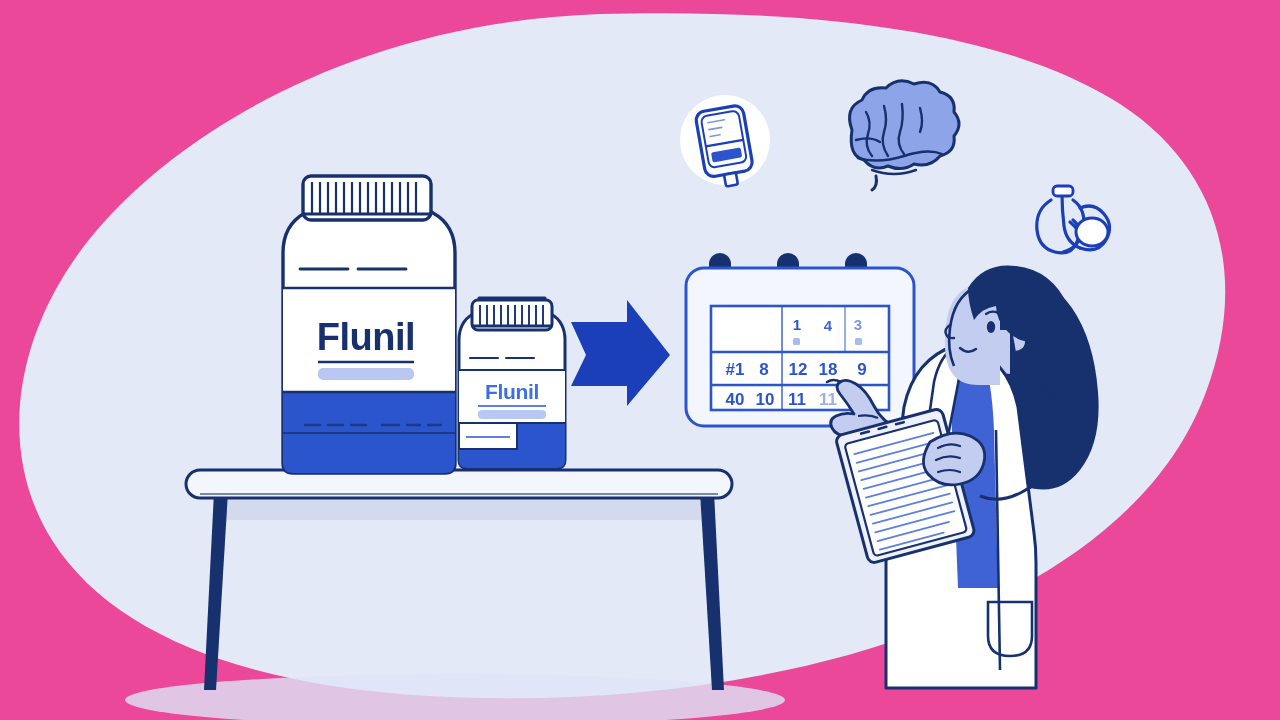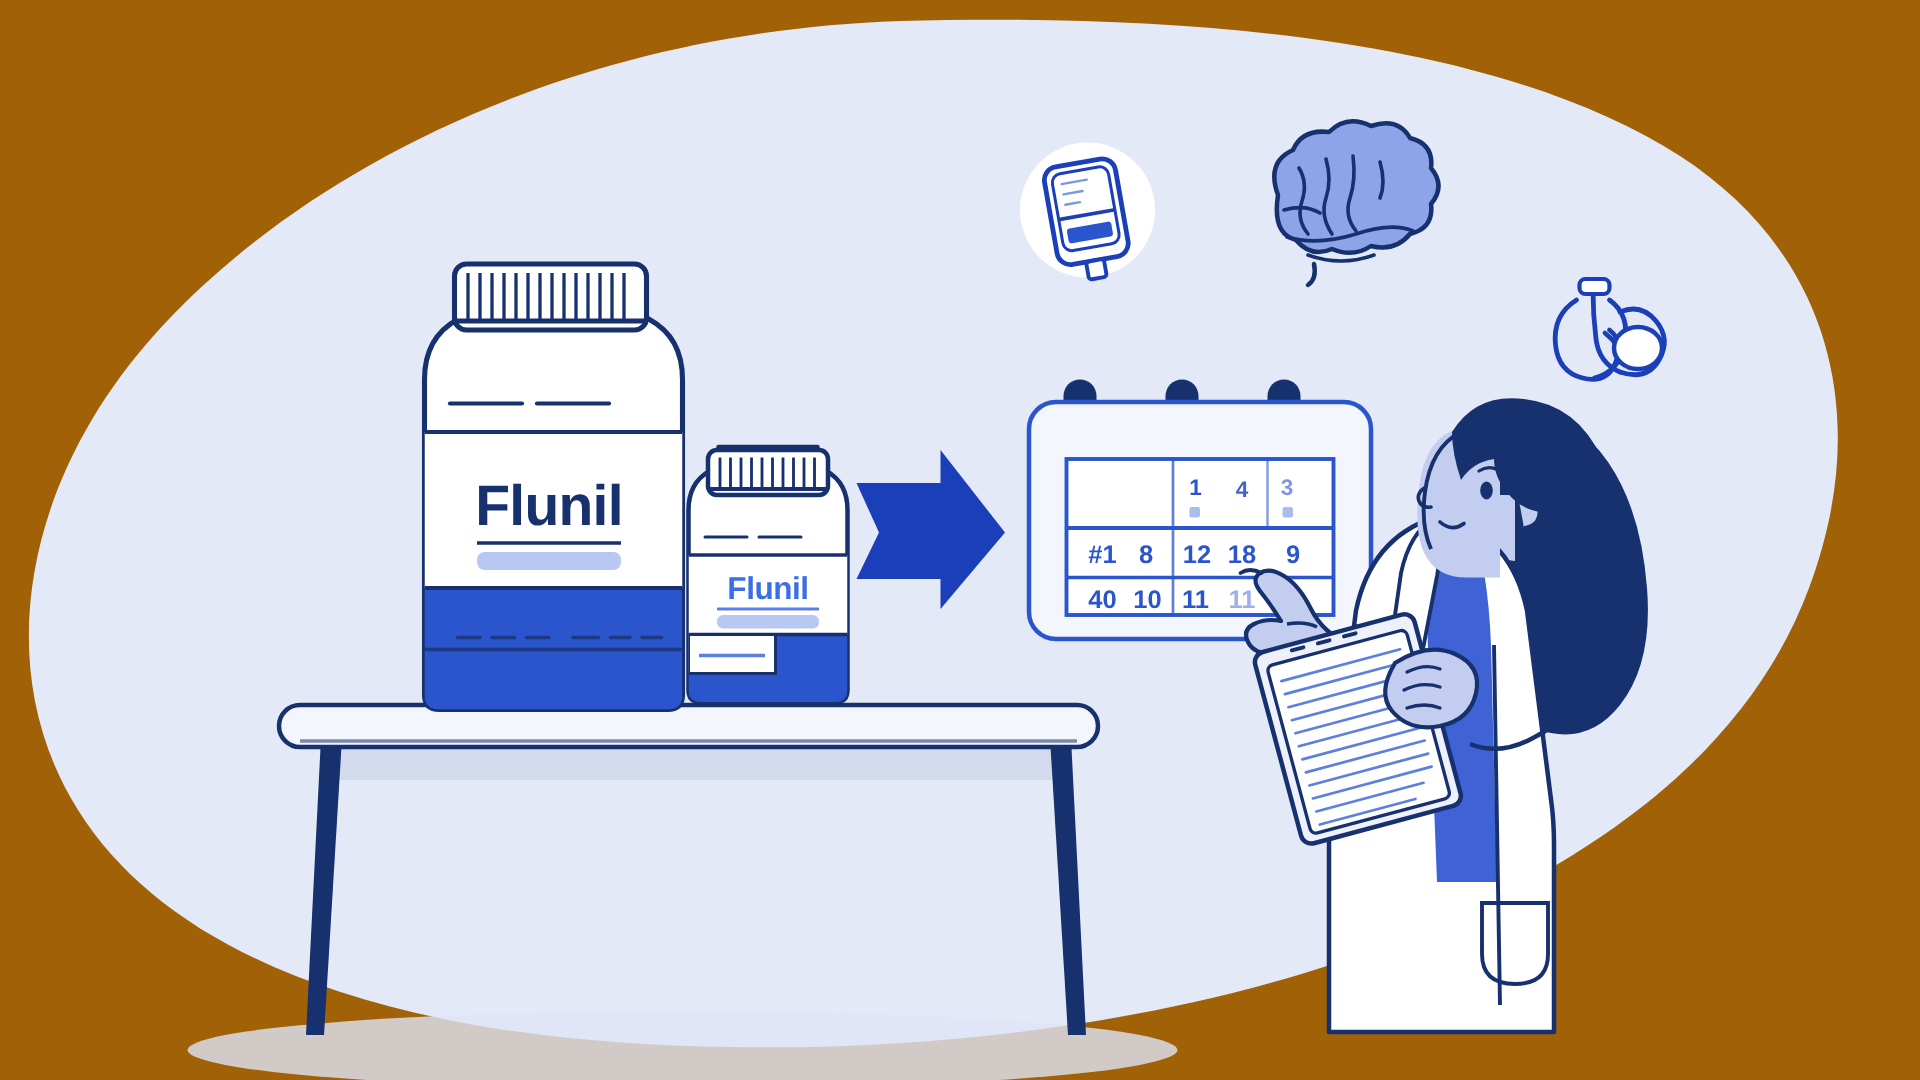--- a/index.html
+++ b/index.html
@@ -1,19 +1,19 @@
 <!DOCTYPE html>
 <html><head>
 <meta charset="utf-8">
 <title>Flunil Medication Schedule Illustration</title>
 <style>
   html,body{margin:0;padding:0;background:#ffffff;}
   body{width:1280px;height:720px;overflow:hidden;
        font-family:"Liberation Sans","DejaVu Sans",sans-serif;}
-  #stage{position:relative;width:1280px;height:720px;background:#a16207;}
+  #stage{position:relative;width:1280px;height:720px;background:#ec4899;}
   #scene{position:absolute;inset:0;}
   .lbl{position:absolute;pointer-events:none;}
 </style>
 </head>
 <body>
 
 <div id="stage">
   <svg id="scene" viewBox="0 0 1280 720" width="1280" height="720" xmlns="http://www.w3.org/2000/svg">
 
     <defs>

